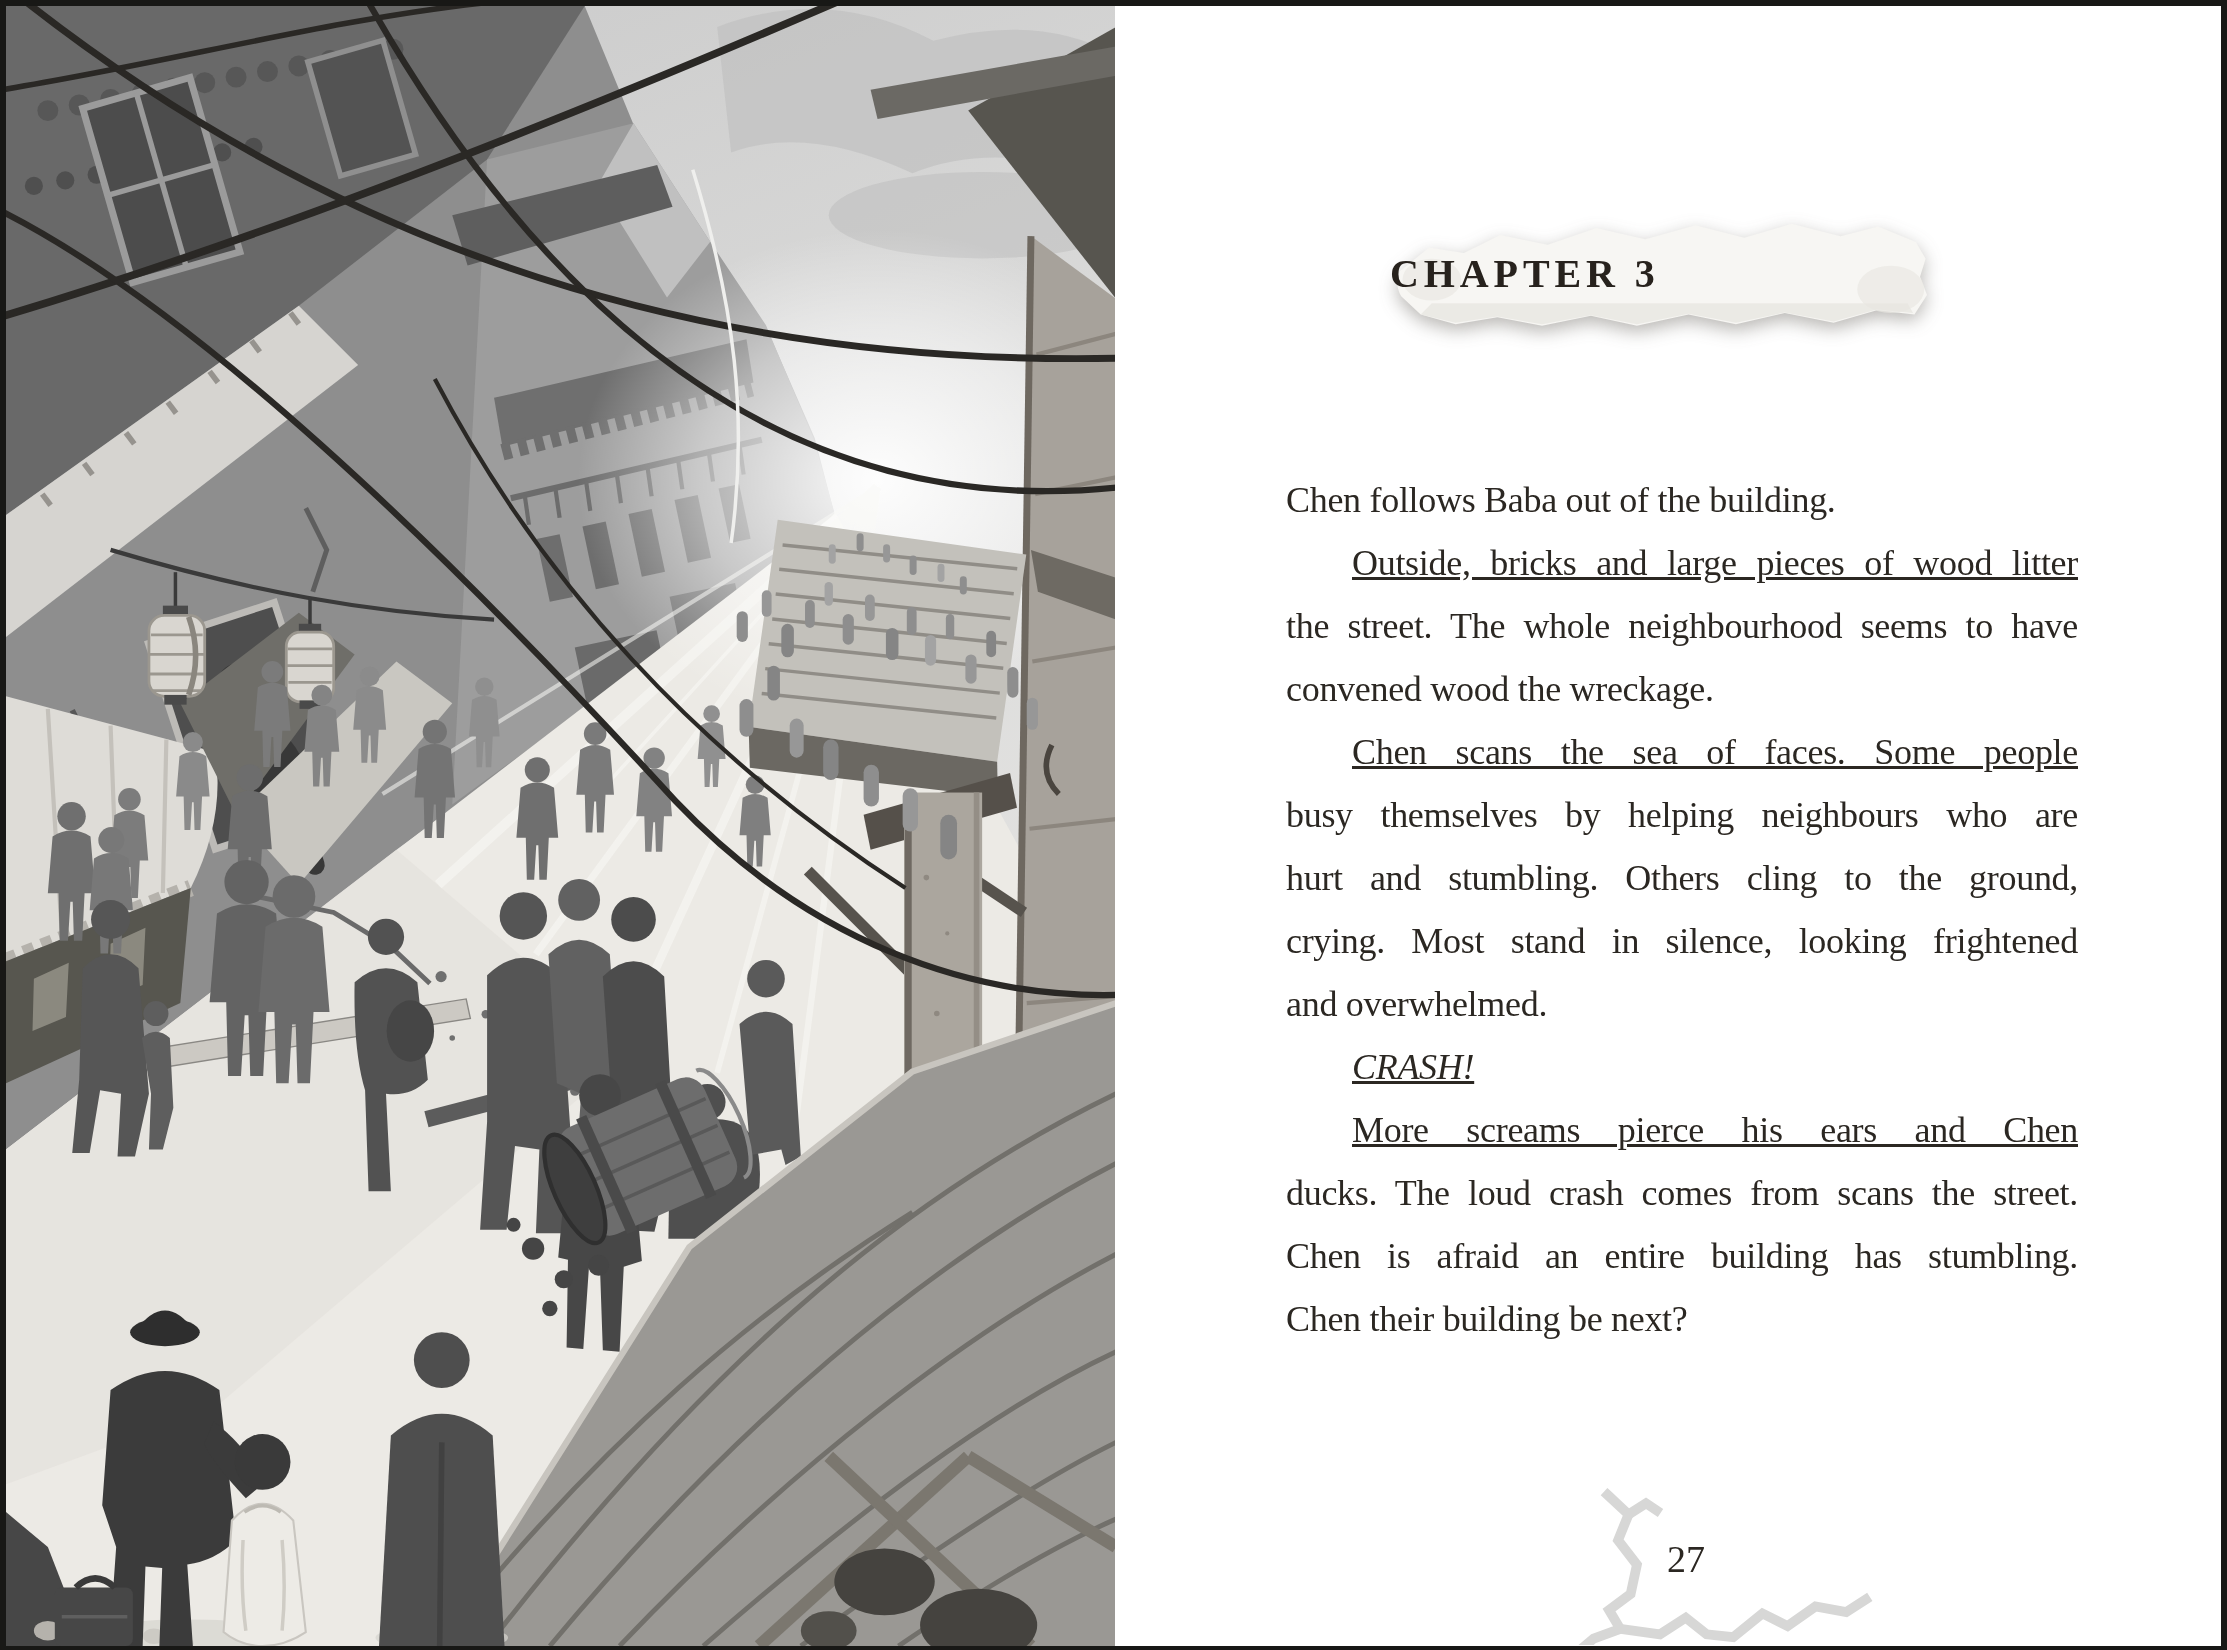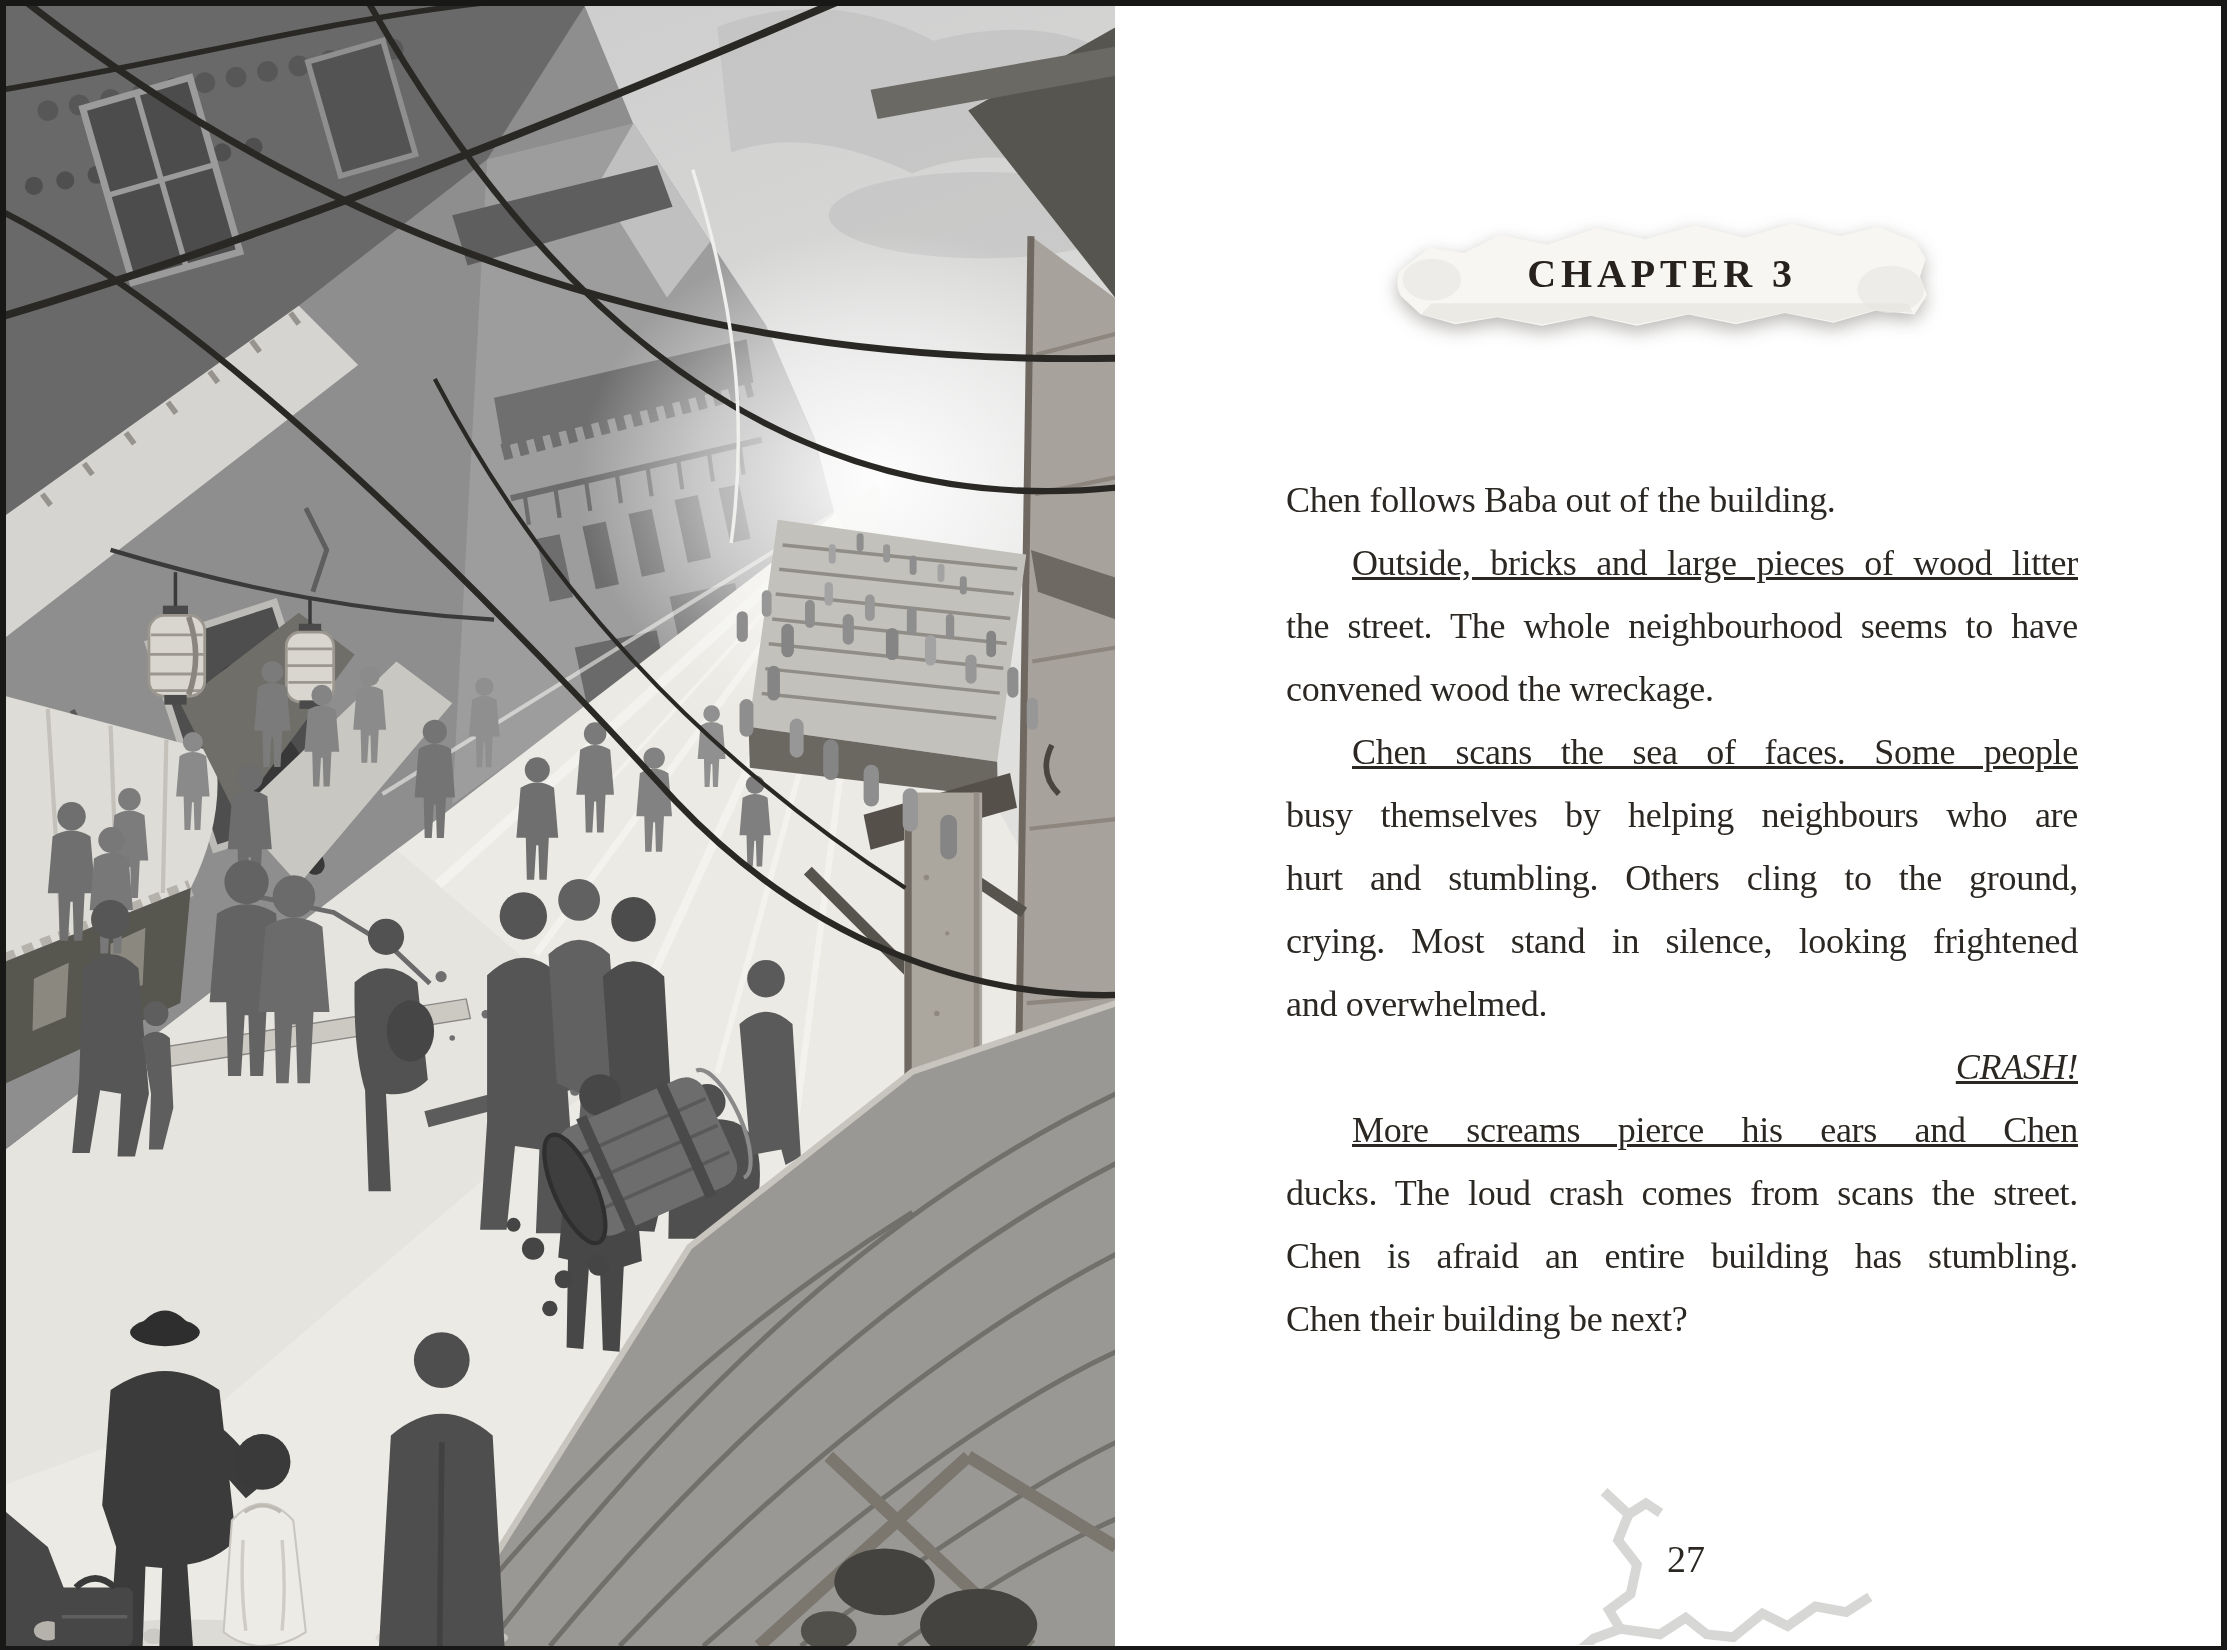--- a/index.html
+++ b/index.html
@@ -6,31 +6,31 @@
   .spread{position:relative;width:2227px;height:1651px;background:#181816;overflow:hidden;
           font-family:"Liberation Serif","DejaVu Serif",serif;}
   .page{position:absolute;top:5.6px;height:1640px;background:#ffffff;}
   .page-left{left:5.6px;width:1110px;overflow:hidden;}
   .page-right{left:1115px;width:1106px;}
   .illu{display:block;width:1110px;height:1640px;}
 
   
   .banner{position:absolute;left:275px;top:201px;width:544px;height:148px;}
   .banner svg{width:100%;height:100%;overflow:visible;}
-  .chapter-title{position:absolute;left:275px;top:247px;width:544px;text-align:center;
+  .chapter-title{position:absolute;left:275px;top:247px;width:544px;text-align:left;
                  font-weight:bold;font-size:40px;line-height:42px;letter-spacing:4.9px;
                  color:#27221d;}
 
   
   .text-block{position:absolute;left:146px;top:463px;width:817px;}
   .ln{font-size:36px;line-height:63px;height:63px;color:#2b2722;letter-spacing:-0.3px;
       text-align:left;text-justify:inter-word;overflow:visible;margin-left:25px;}
   .ln.just{text-align:justify;text-align-last:justify;}
   .ln.ind{padding-left:66px;text-decoration:underline;}
-  .ln.it{font-style:italic;text-align:right;}
+  .ln.it{font-style:italic;}
 
   
   .crack-wrap{position:absolute;left:388px;top:1461px;width:399px;height:178px;}
   .pageno{position:absolute;left:515px;top:1532px;width:112px;text-align:center;
           font-size:38px;line-height:42px;color:#2b2722;}
 </style>
 </head>
 <body>
 
 <div class="spread">

